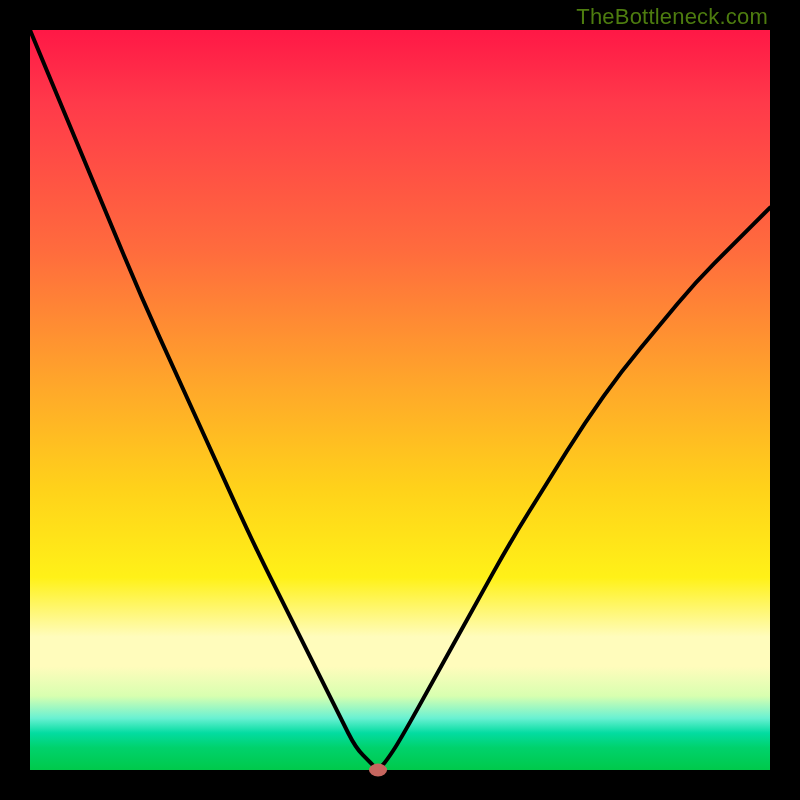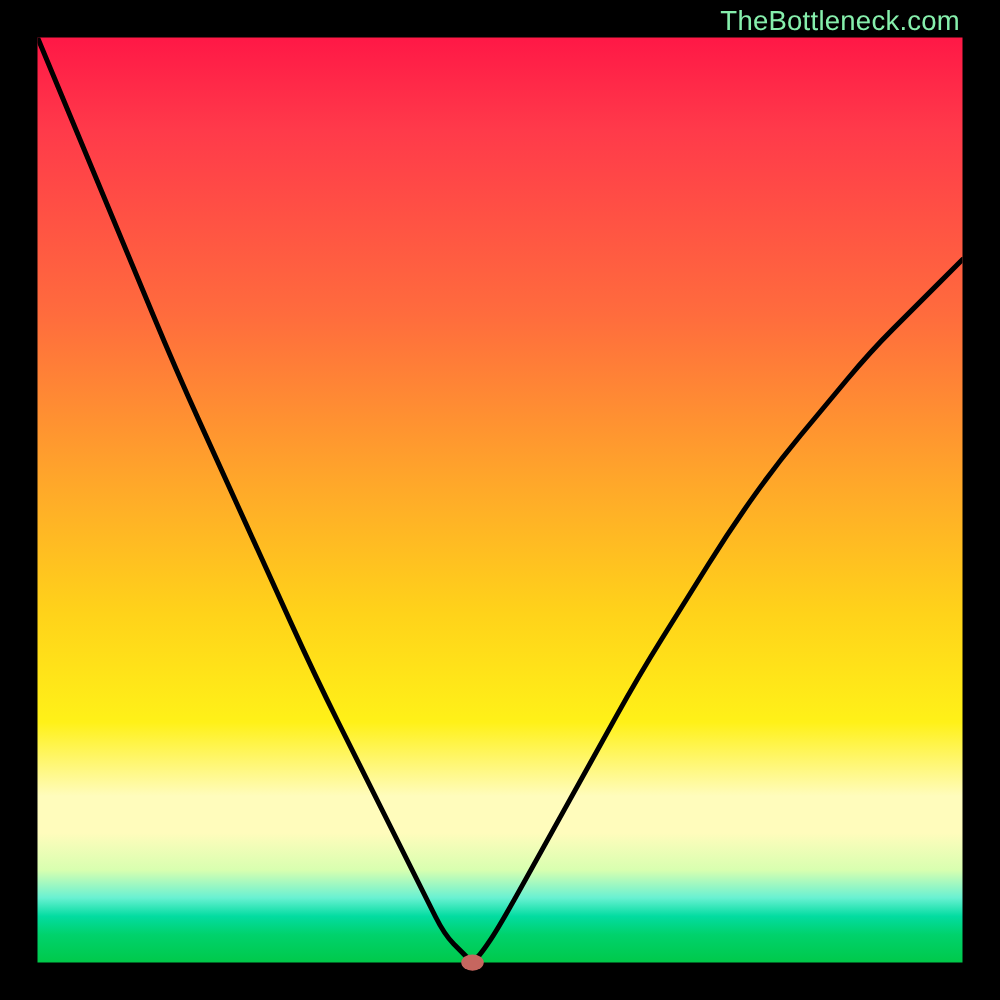--- a/index.html
+++ b/index.html
@@ -38,21 +38,21 @@
       #69f1d2 93%,
       #03dca1 95%,
       #00d26c 97%,
       #00c94a 100%
     );
   }
   .watermark {
     position: absolute;
     top: 4px;
     right: 32px;
-    color: #86efac;
+    color: #4d7c0f;
     font-size: 22px;
     font-weight: 400;
     letter-spacing: 0.2px;
     user-select: none;
   }
   svg.curve {
     position: absolute;
     left: 0;
     top: 0;
     width: 740px;

